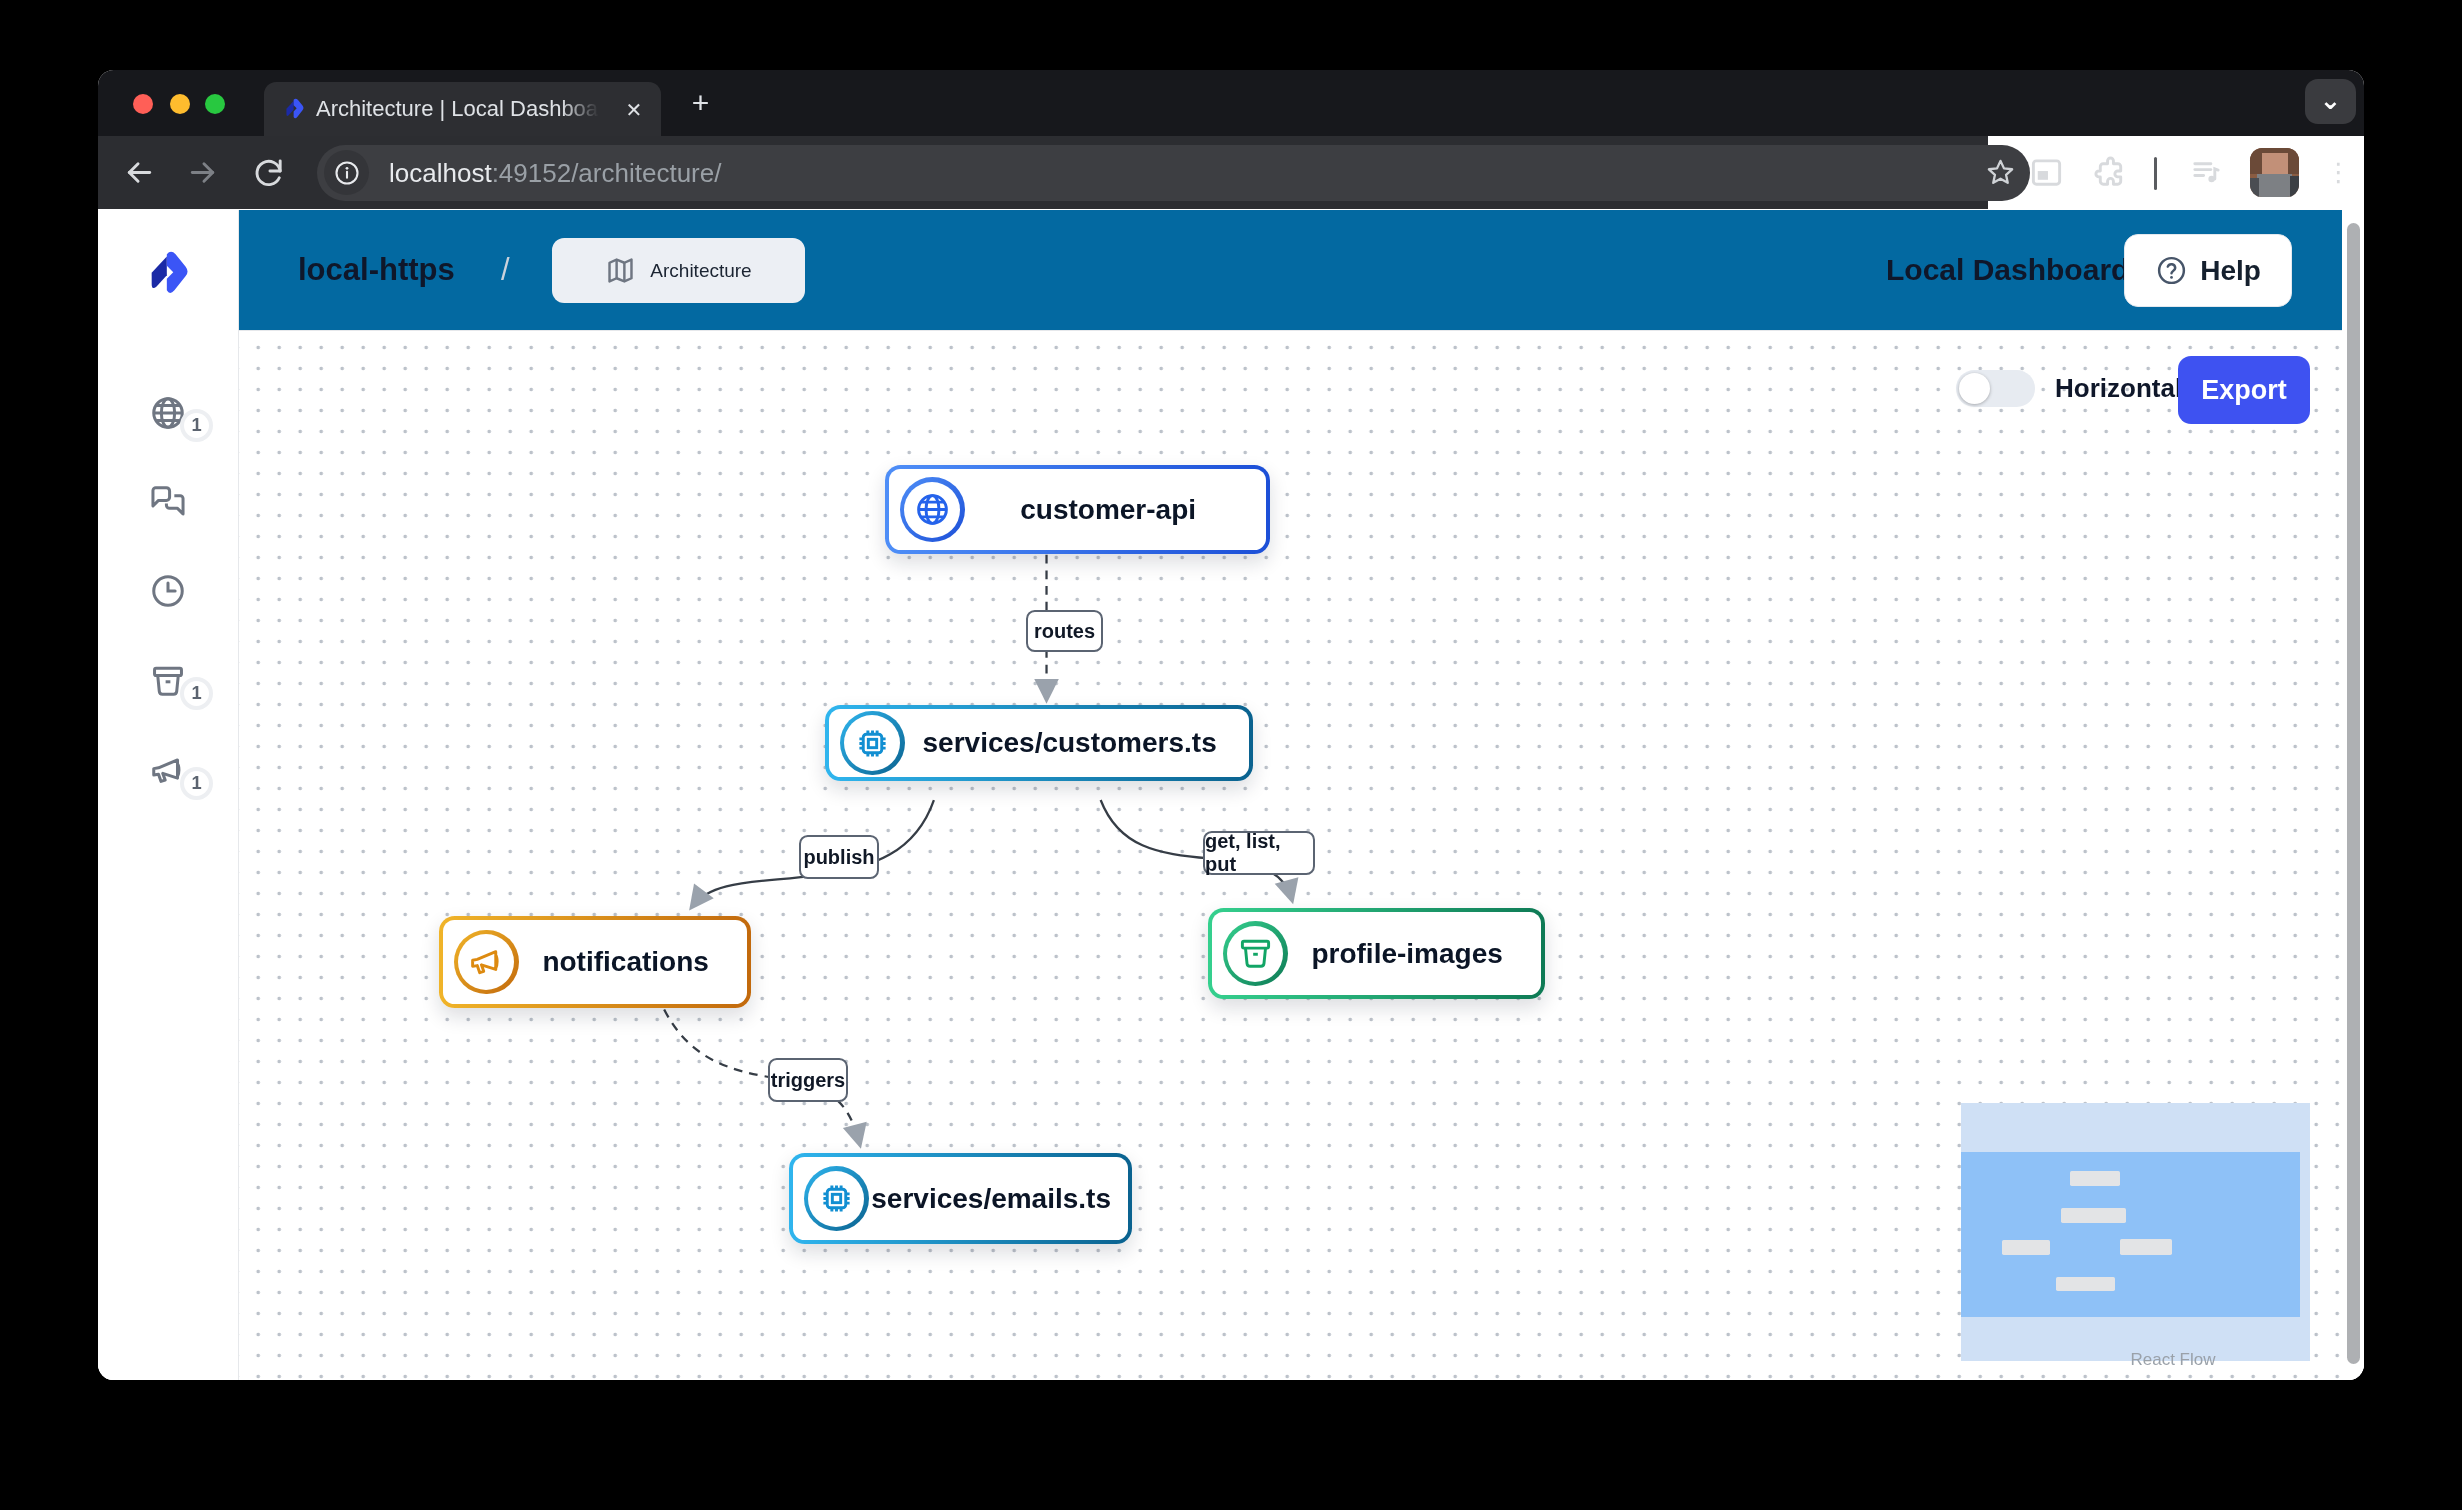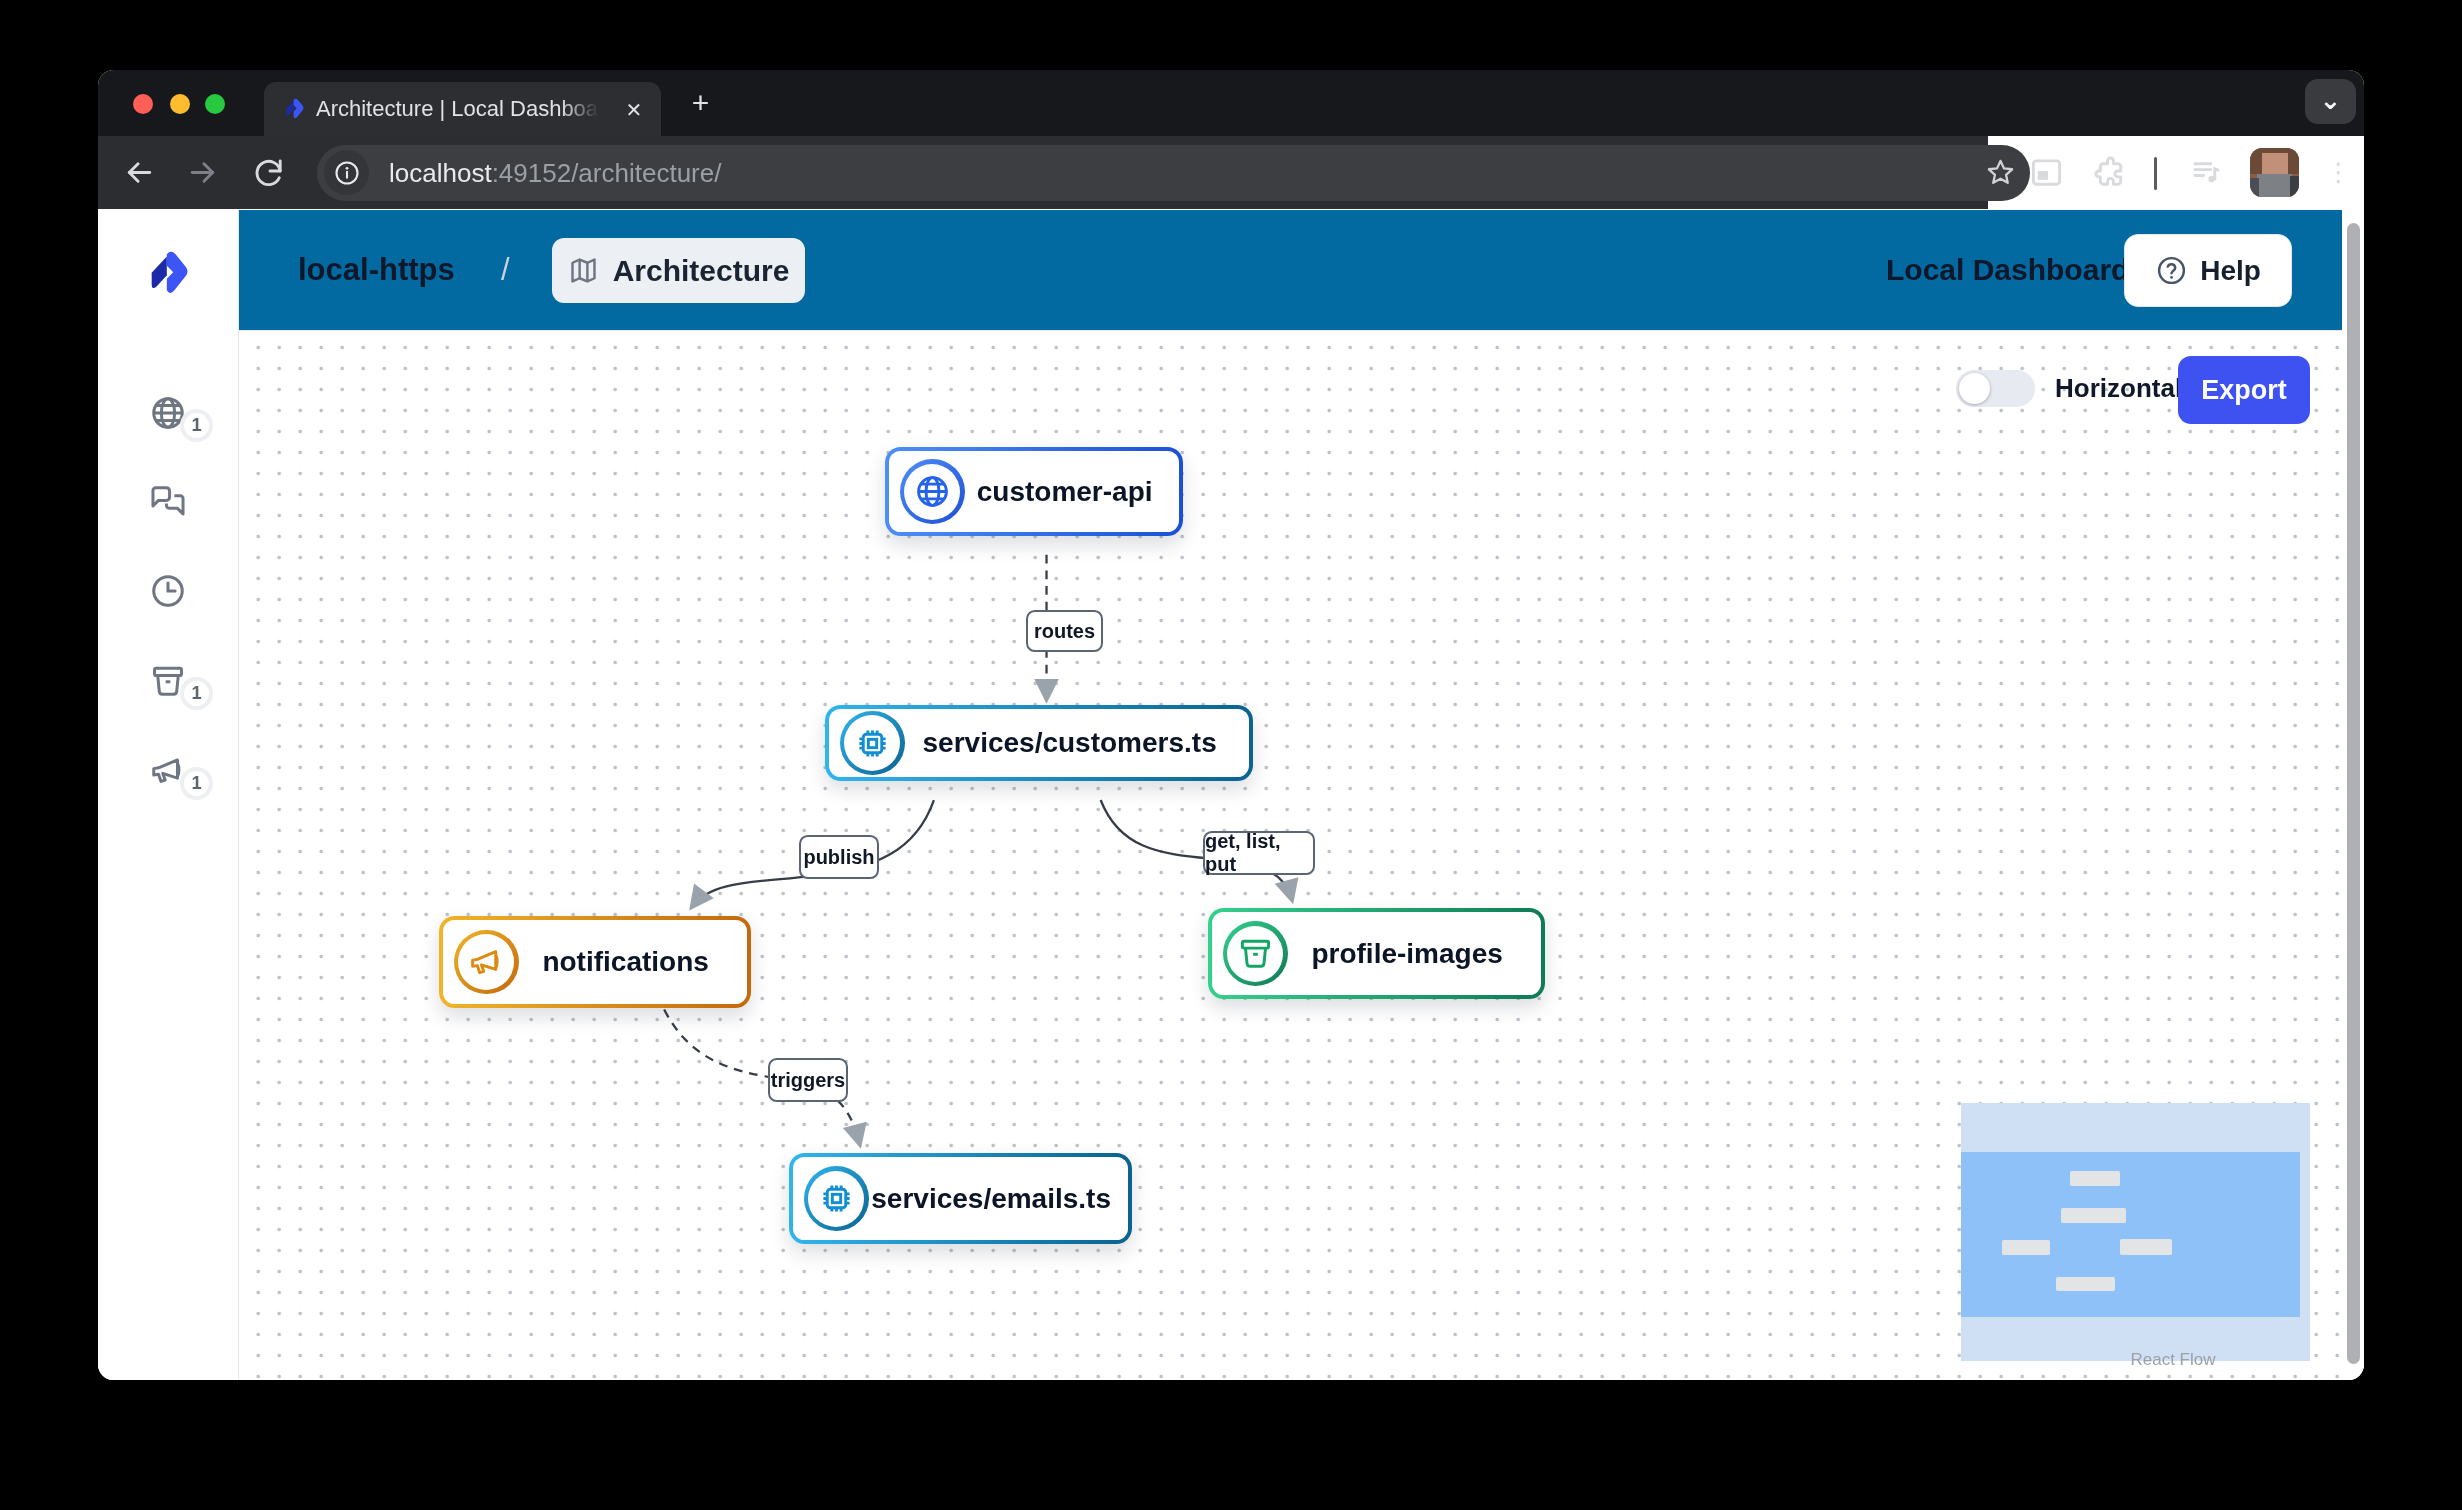--- a/index.html
+++ b/index.html
@@ -32,21 +32,21 @@
   
   .content{left:0;top:140px;width:2266px;height:1170px;background:#fff;}
   .sidebar{left:0;top:0;width:140px;height:1170px;border-right:1.7px solid #e6e8eb;background:#fff;}
   .side-ic{left:51px;width:38px;height:38px;color:#6f7682;}
   .badge{width:33px;height:33px;border-radius:50%;border:4.4px solid #edeff2;background:#fff;color:#5c6470;
     font-size:18.3px;font-weight:700;line-height:24.4px;text-align:center;box-sizing:border-box;left:82px;}
   .appheader{left:141px;top:0;width:2124px;height:120px;border-bottom:1.7px solid #e6e8eb;background:#0369a1;}
   .app-name{left:59px;top:0;height:120px;line-height:120px;font-size:31px;font-weight:700;color:#0f172a;}
   .crumb-sep{left:262px;top:0;height:120px;line-height:120px;font-size:31px;color:#cbd2dc;}
   .nav-btn{left:313px;top:28px;width:253px;height:65px;background:#eceff4;border-radius:12.2px;display:flex;align-items:center;justify-content:center;gap:14px;}
-  .nav-btn .lbl{font-size:30px;font-weight:700;color:#1b2432;}
+  .nav-btn .lbl{font-size:19px;font-weight:400;color:#1b2432;}
   .env-lbl{left:1647px;top:0;height:120px;line-height:120px;font-size:30px;font-weight:700;color:#0f172a;}
   .help-btn{left:1885px;top:24.4px;width:168px;height:73px;border:1.7px solid #e3e8ee;border-radius:14px;background:#fff;
     display:flex;align-items:center;justify-content:center;gap:12.2px;box-sizing:border-box;}
   .help-btn .lbl{font-size:28px;font-weight:700;color:#15202e;}
   
   .canvas{left:141px;top:120px;width:2124px;height:1050px;overflow:hidden;
     background-image:radial-gradient(circle,#bcc2ca 1.7px,transparent 2.1px);background-size:21px 21px;background-position:8.7px 7px;}
   .edges{left:0;top:0;}
   .node{border-radius:15.7px;padding:4.4px;box-shadow:0 8.7px 19px rgba(15,23,42,.14);box-sizing:border-box;}
   .node-inner{background:#fff;border-radius:11.4px;width:100%;height:100%;display:flex;align-items:center;box-sizing:border-box;padding-left:10.5px;}
@@ -212,21 +212,21 @@
           <marker id="arrow" viewBox="0 0 12 12" refX="9" refY="6" markerWidth="13" markerHeight="13" orient="auto-start-reverse">
             <path d="M1 1 L11 6 L1 11 Z" fill="#9aa2ac"></path>
           </marker>
         </defs>
         <path d="M925 257 L925 422" stroke="#363d46" stroke-width="2.6" stroke-dasharray="10 8" marker-end="url(#arrow)"></path>
         <path d="M796 538 C775 598 726 616 663 624 C600 633 543 628 519 660" stroke="#363d46" stroke-width="2.6" marker-end="url(#arrow)"></path>
         <path d="M987 538 C1008 592 1052 600 1112 605 C1164 610 1196 616 1206 652" stroke="#363d46" stroke-width="2.6" marker-end="url(#arrow)"></path>
         <path d="M487 778 C515 832 558 850 627 858 C684 865 701 893 711 932" stroke="#363d46" stroke-width="2.6" stroke-dasharray="10 8" marker-end="url(#arrow)"></path>
       </svg>
 
-      <div class="abs node" style="left:646px;top:117px;width:298px;height:89px;background:linear-gradient(90deg,#4e8ef7,#1c4fd7)">
+      <div class="abs node" style="left:646px;top:135px;width:385px;height:89px;background:linear-gradient(90deg,#4e8ef7,#1c4fd7)">
         <div class="node-inner">
           <span class="ring" style="background:linear-gradient(135deg,#4e8ef7,#1c4fd7)">
             <span class="ring-inner">
               <svg style="width:37px;height:37px;color:#2563eb" viewBox="0 0 24 24" fill="none" stroke="currentColor" stroke-width="1.9">
                   <circle cx="12" cy="12" r="9"></circle>
                   <ellipse cx="12" cy="12" rx="4.2" ry="9"></ellipse>
                   <path d="M3 12h18M4.6 7.2h14.8M4.6 16.8h14.8"></path>
                 </svg>
             </span>
           </span>

